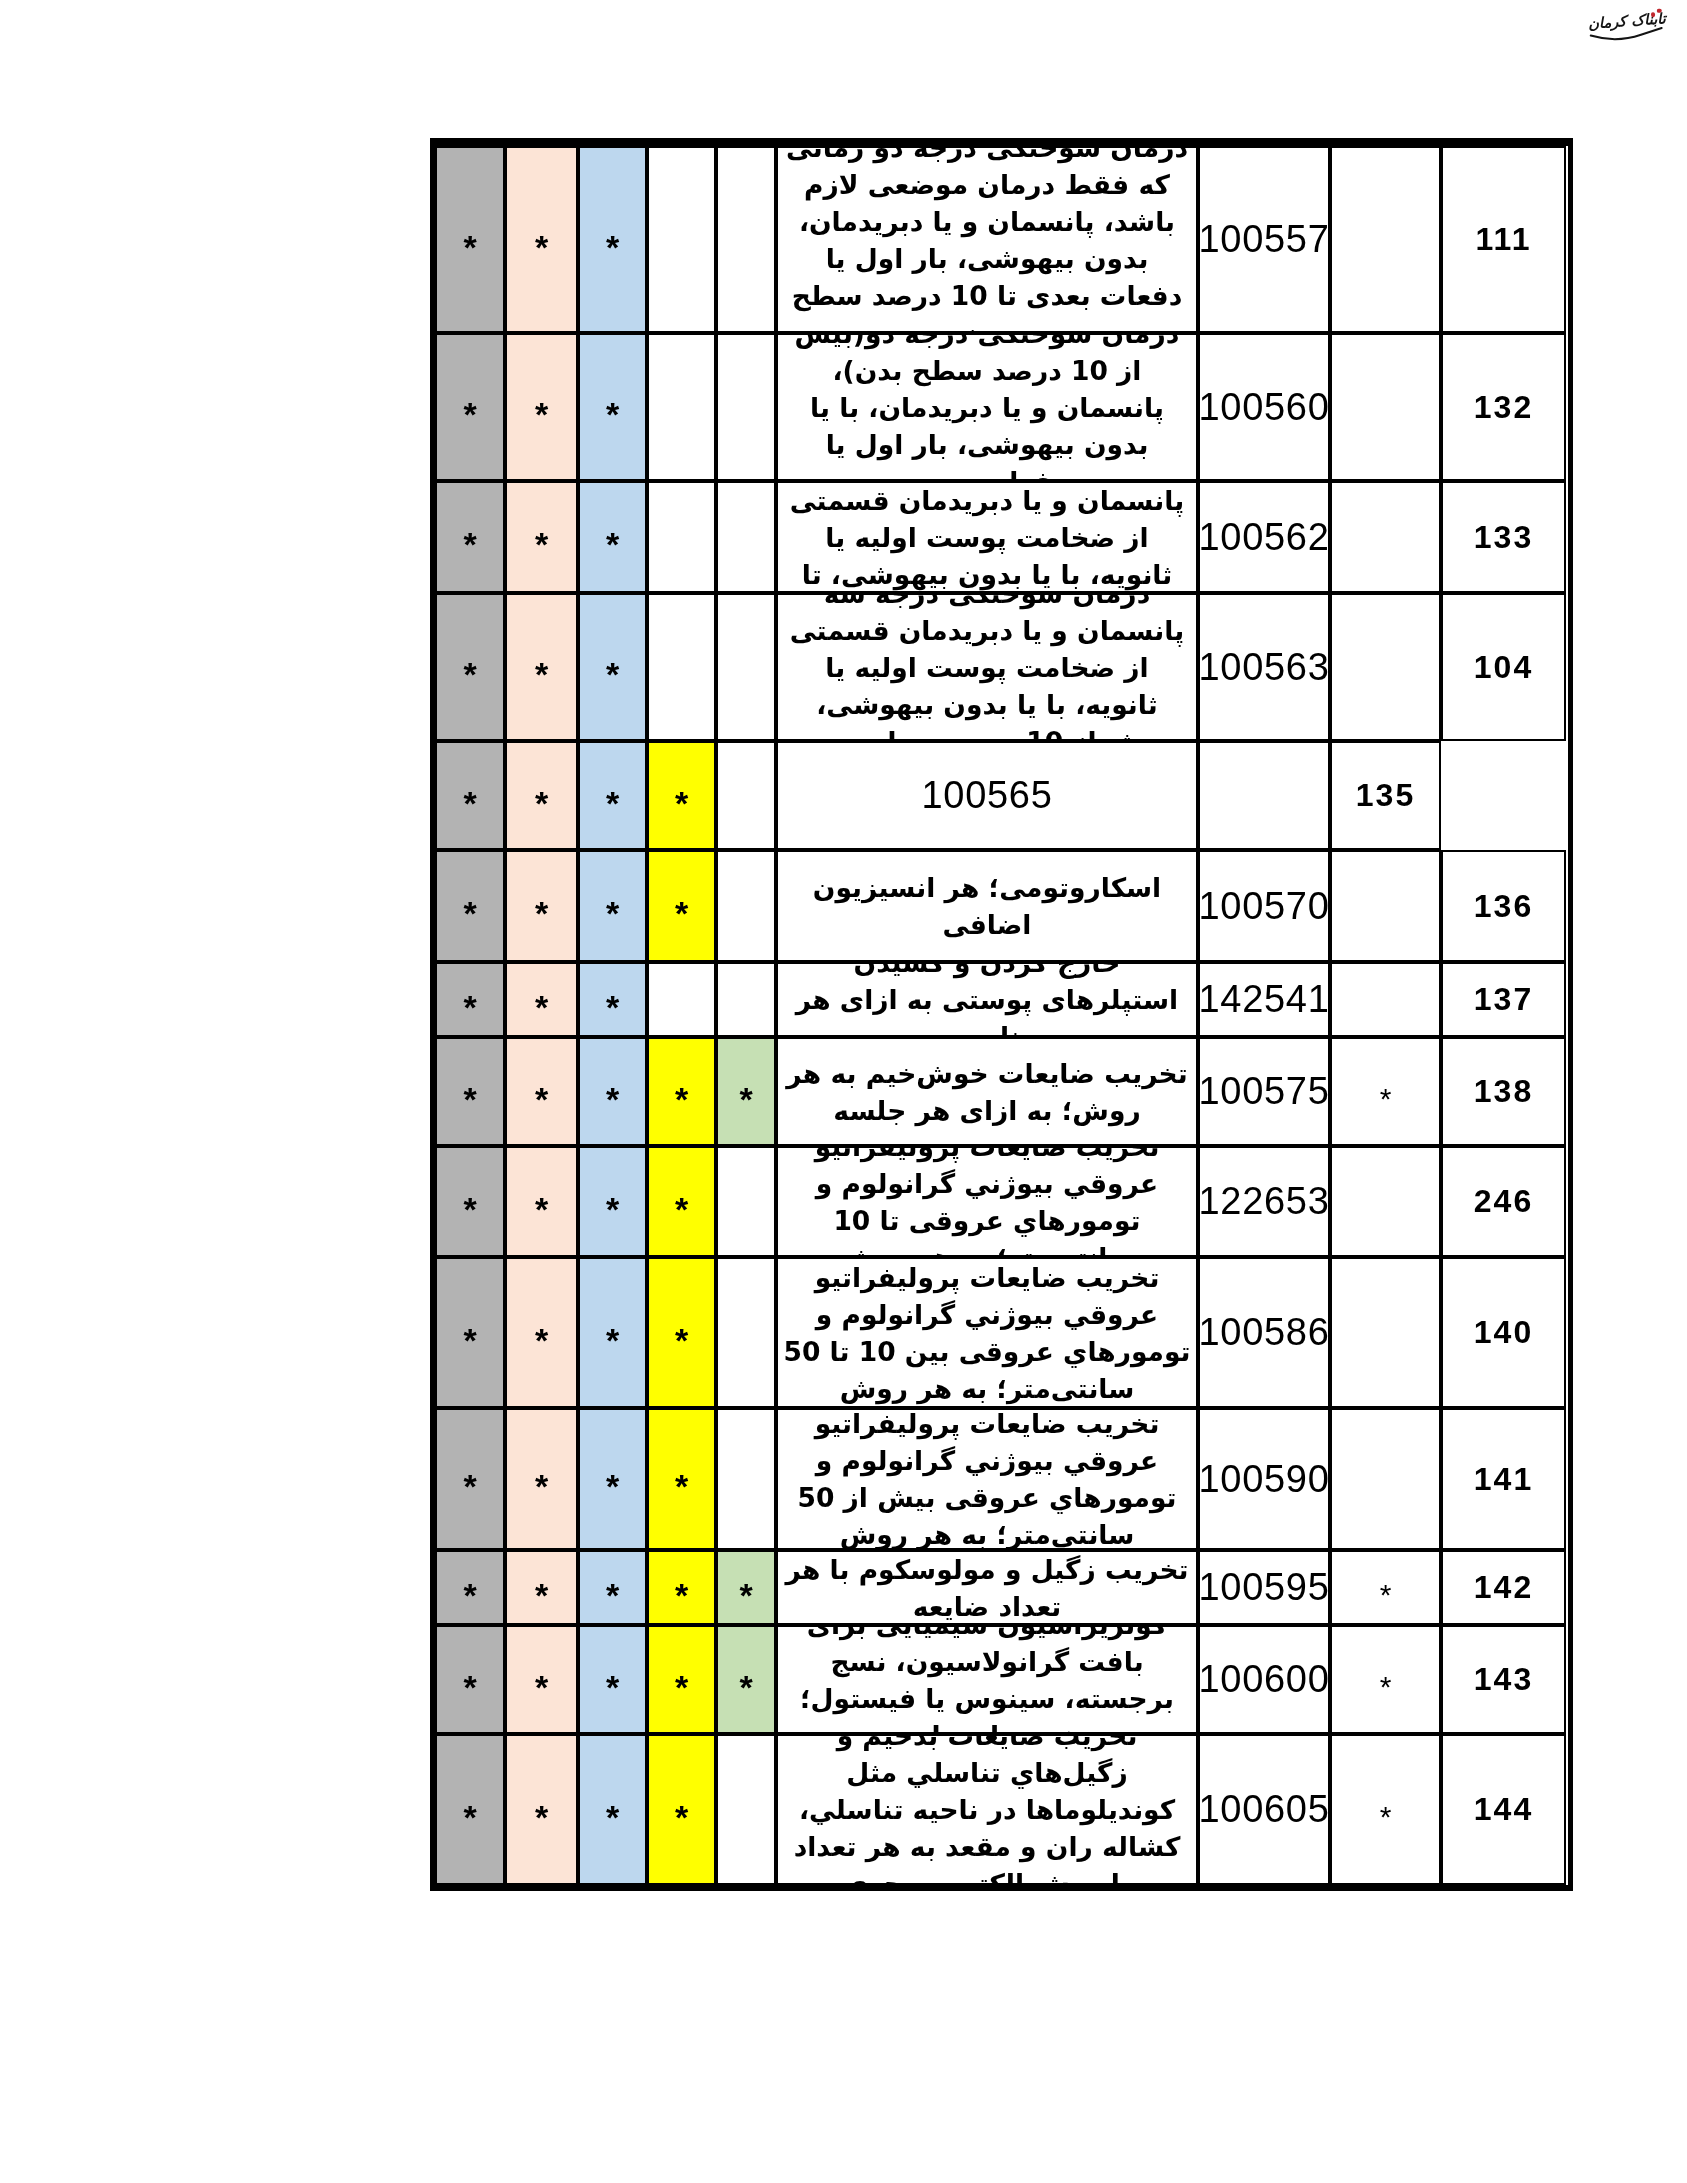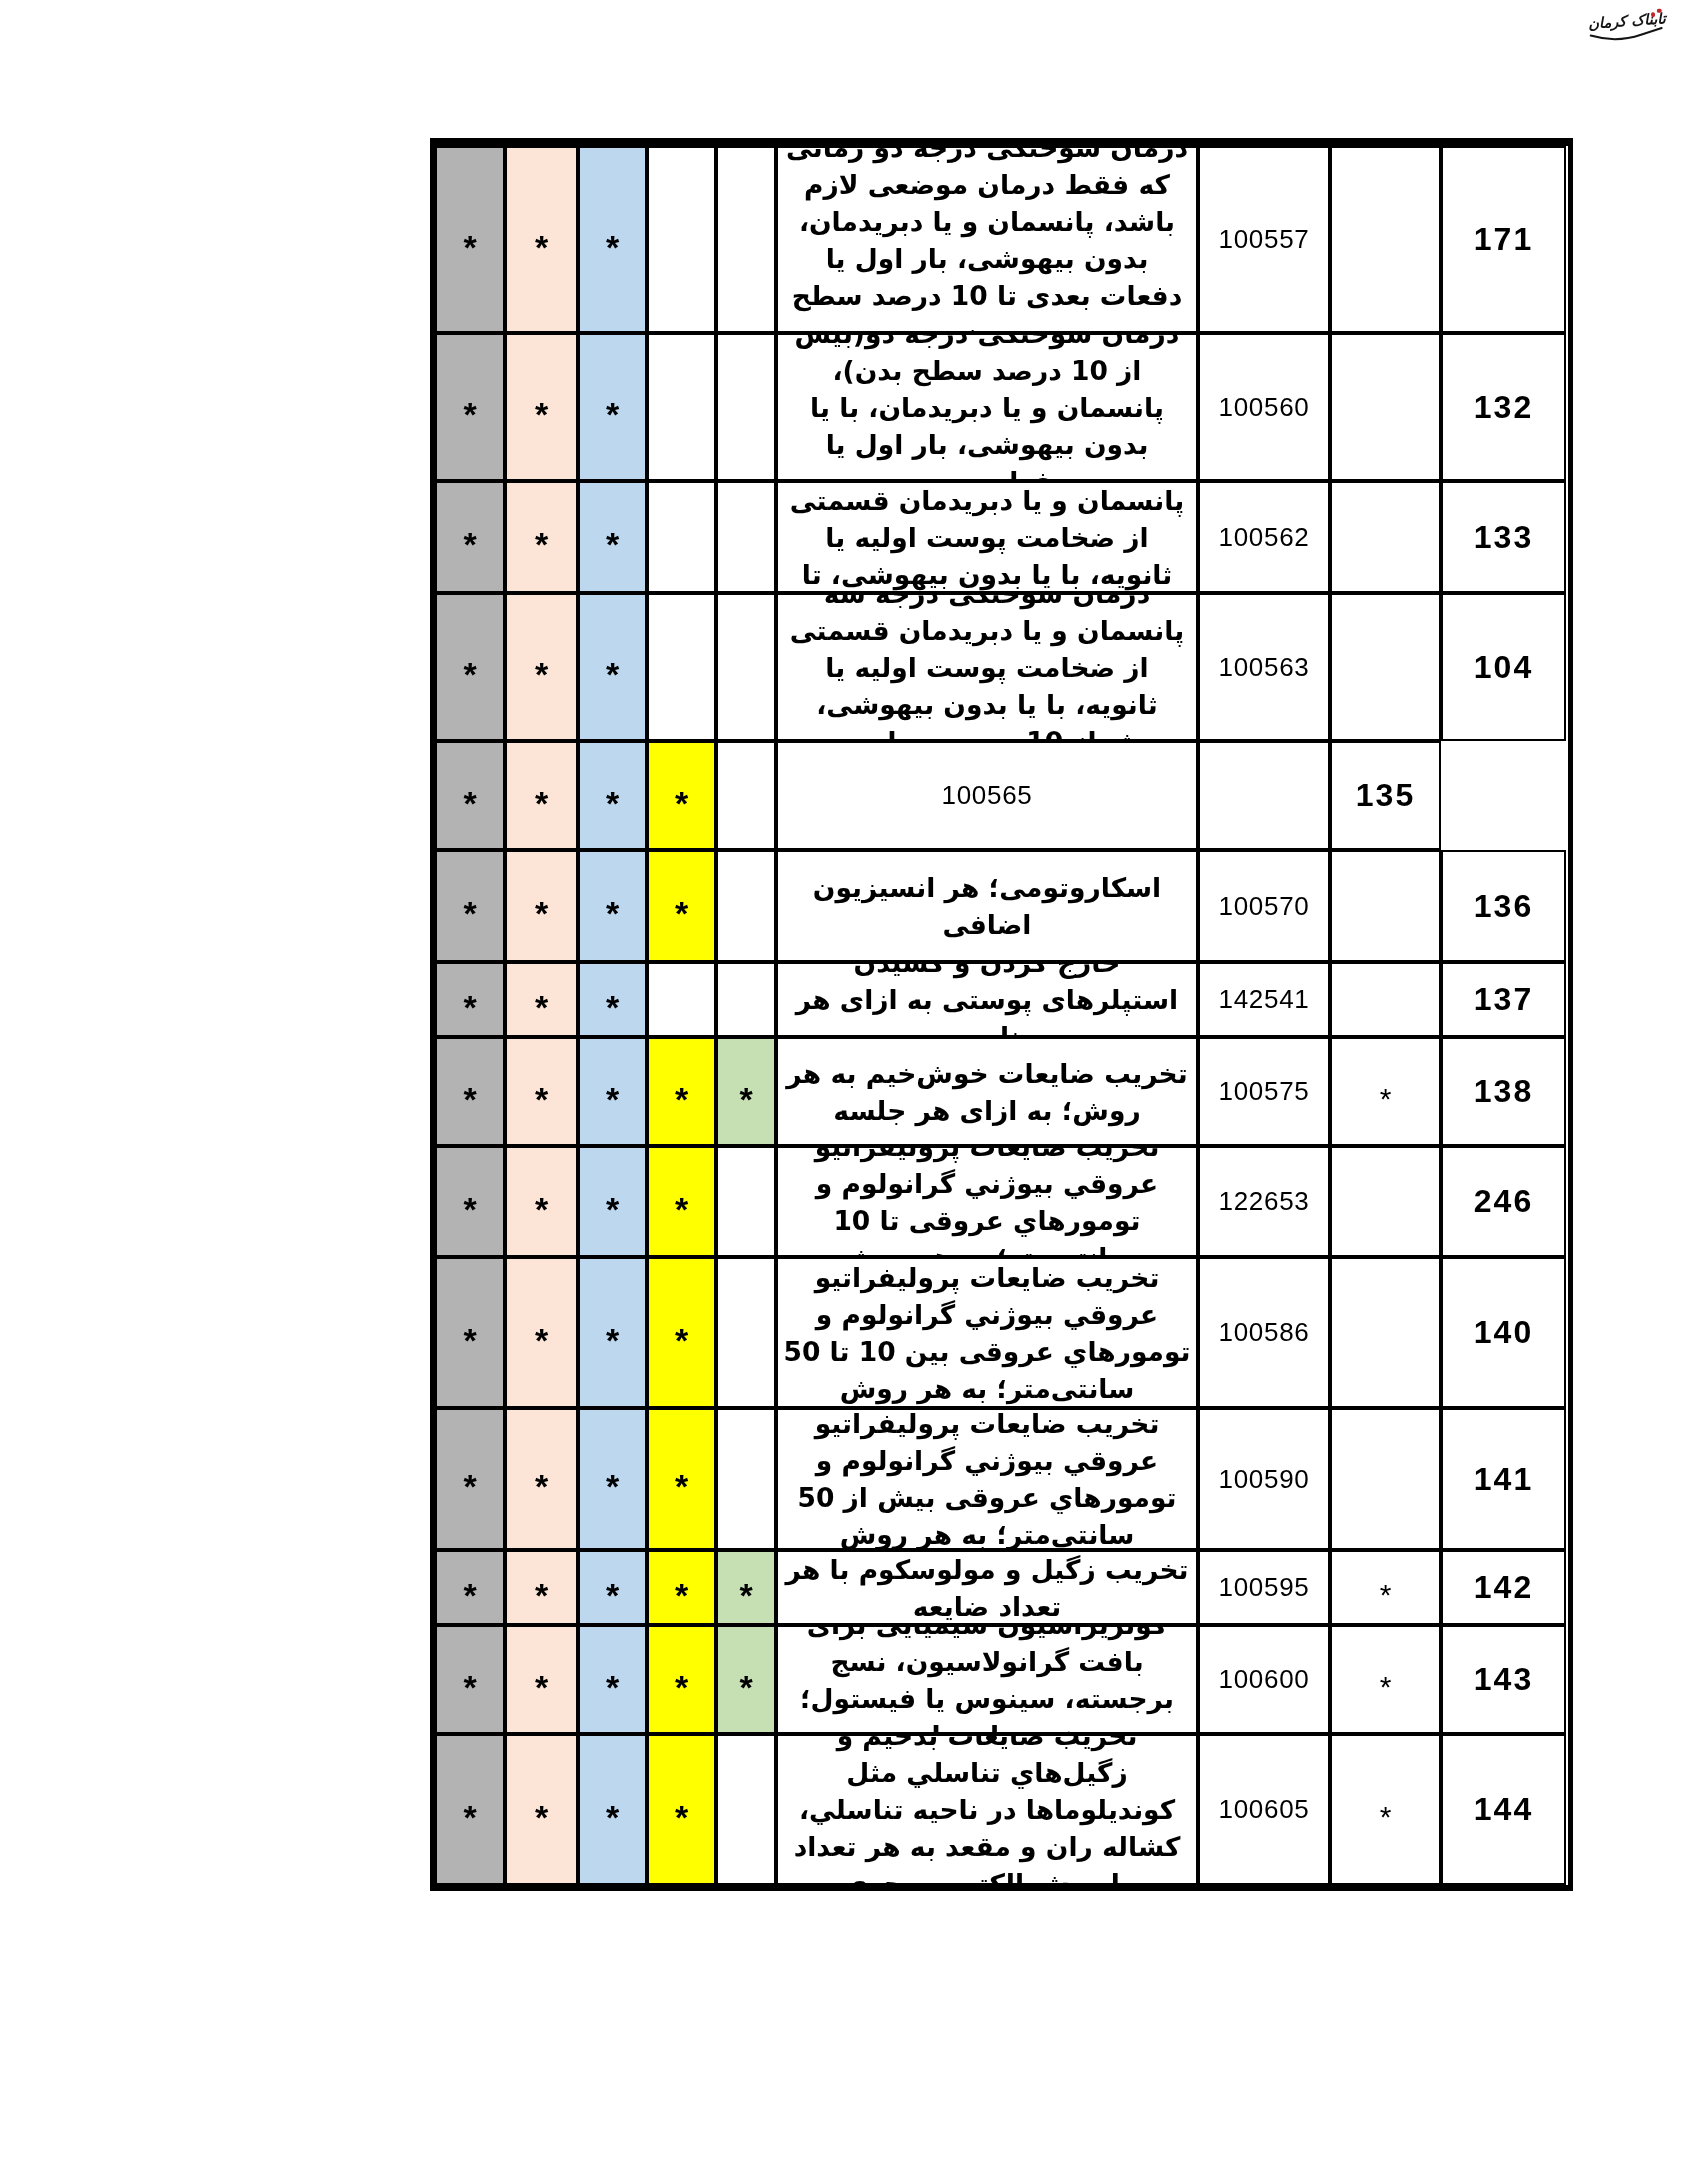--- a/index.html
+++ b/index.html
@@ -52,21 +52,21 @@
   .note-cell .star{font-weight:normal;font-size:30px;}
 
   .cell-desc{padding:0 5.3px;}
   .desc-text{
     direction:rtl;unicode-bidi:plaintext;
     font-family:"DejaVu Sans",sans-serif;font-weight:bold;
     font-size:26.5px;line-height:37px;color:#000;text-align:center;
     width:100%;
   }
   .cell-code{
-    font-family:"Liberation Sans",sans-serif;font-size:26px;color:#000;
+    font-family:"Liberation Sans",sans-serif;font-size:38px;color:#000;
     letter-spacing:0.7px;
   }
   .cell-num{
     font-family:"Liberation Sans",sans-serif;font-weight:bold;font-size:32px;
     color:#000;letter-spacing:2px;
   }
 </style>
 </head>
 <body>
 
@@ -92,21 +92,21 @@
         <div class="cell bg-blue">
           <span class="star">*</span>
         </div>
         <div class="cell"></div>
         <div class="cell"></div>
         <div class="cell cell-desc">
           <span class="desc-text">درمان سوختگی درجه دو زمانی که فقط درمان موضعی لازم باشد، پانسمان و یا دبریدمان، بدون بیهوشی، بار اول یا دفعات بعدی تا 10 درصد سطح بدن</span>
         </div>
         <div class="cell cell-code">100557</div>
         <div class="cell note-cell"></div>
-        <div class="cell cell-num">171</div>
+        <div class="cell cell-num">111</div>
       </div>
       <div class="row" style="height: 148px;">
         <div class="cell bg-gray">
           <span class="star">*</span>
         </div>
         <div class="cell bg-peach">
           <span class="star">*</span>
         </div>
         <div class="cell bg-blue">
           <span class="star">*</span>

